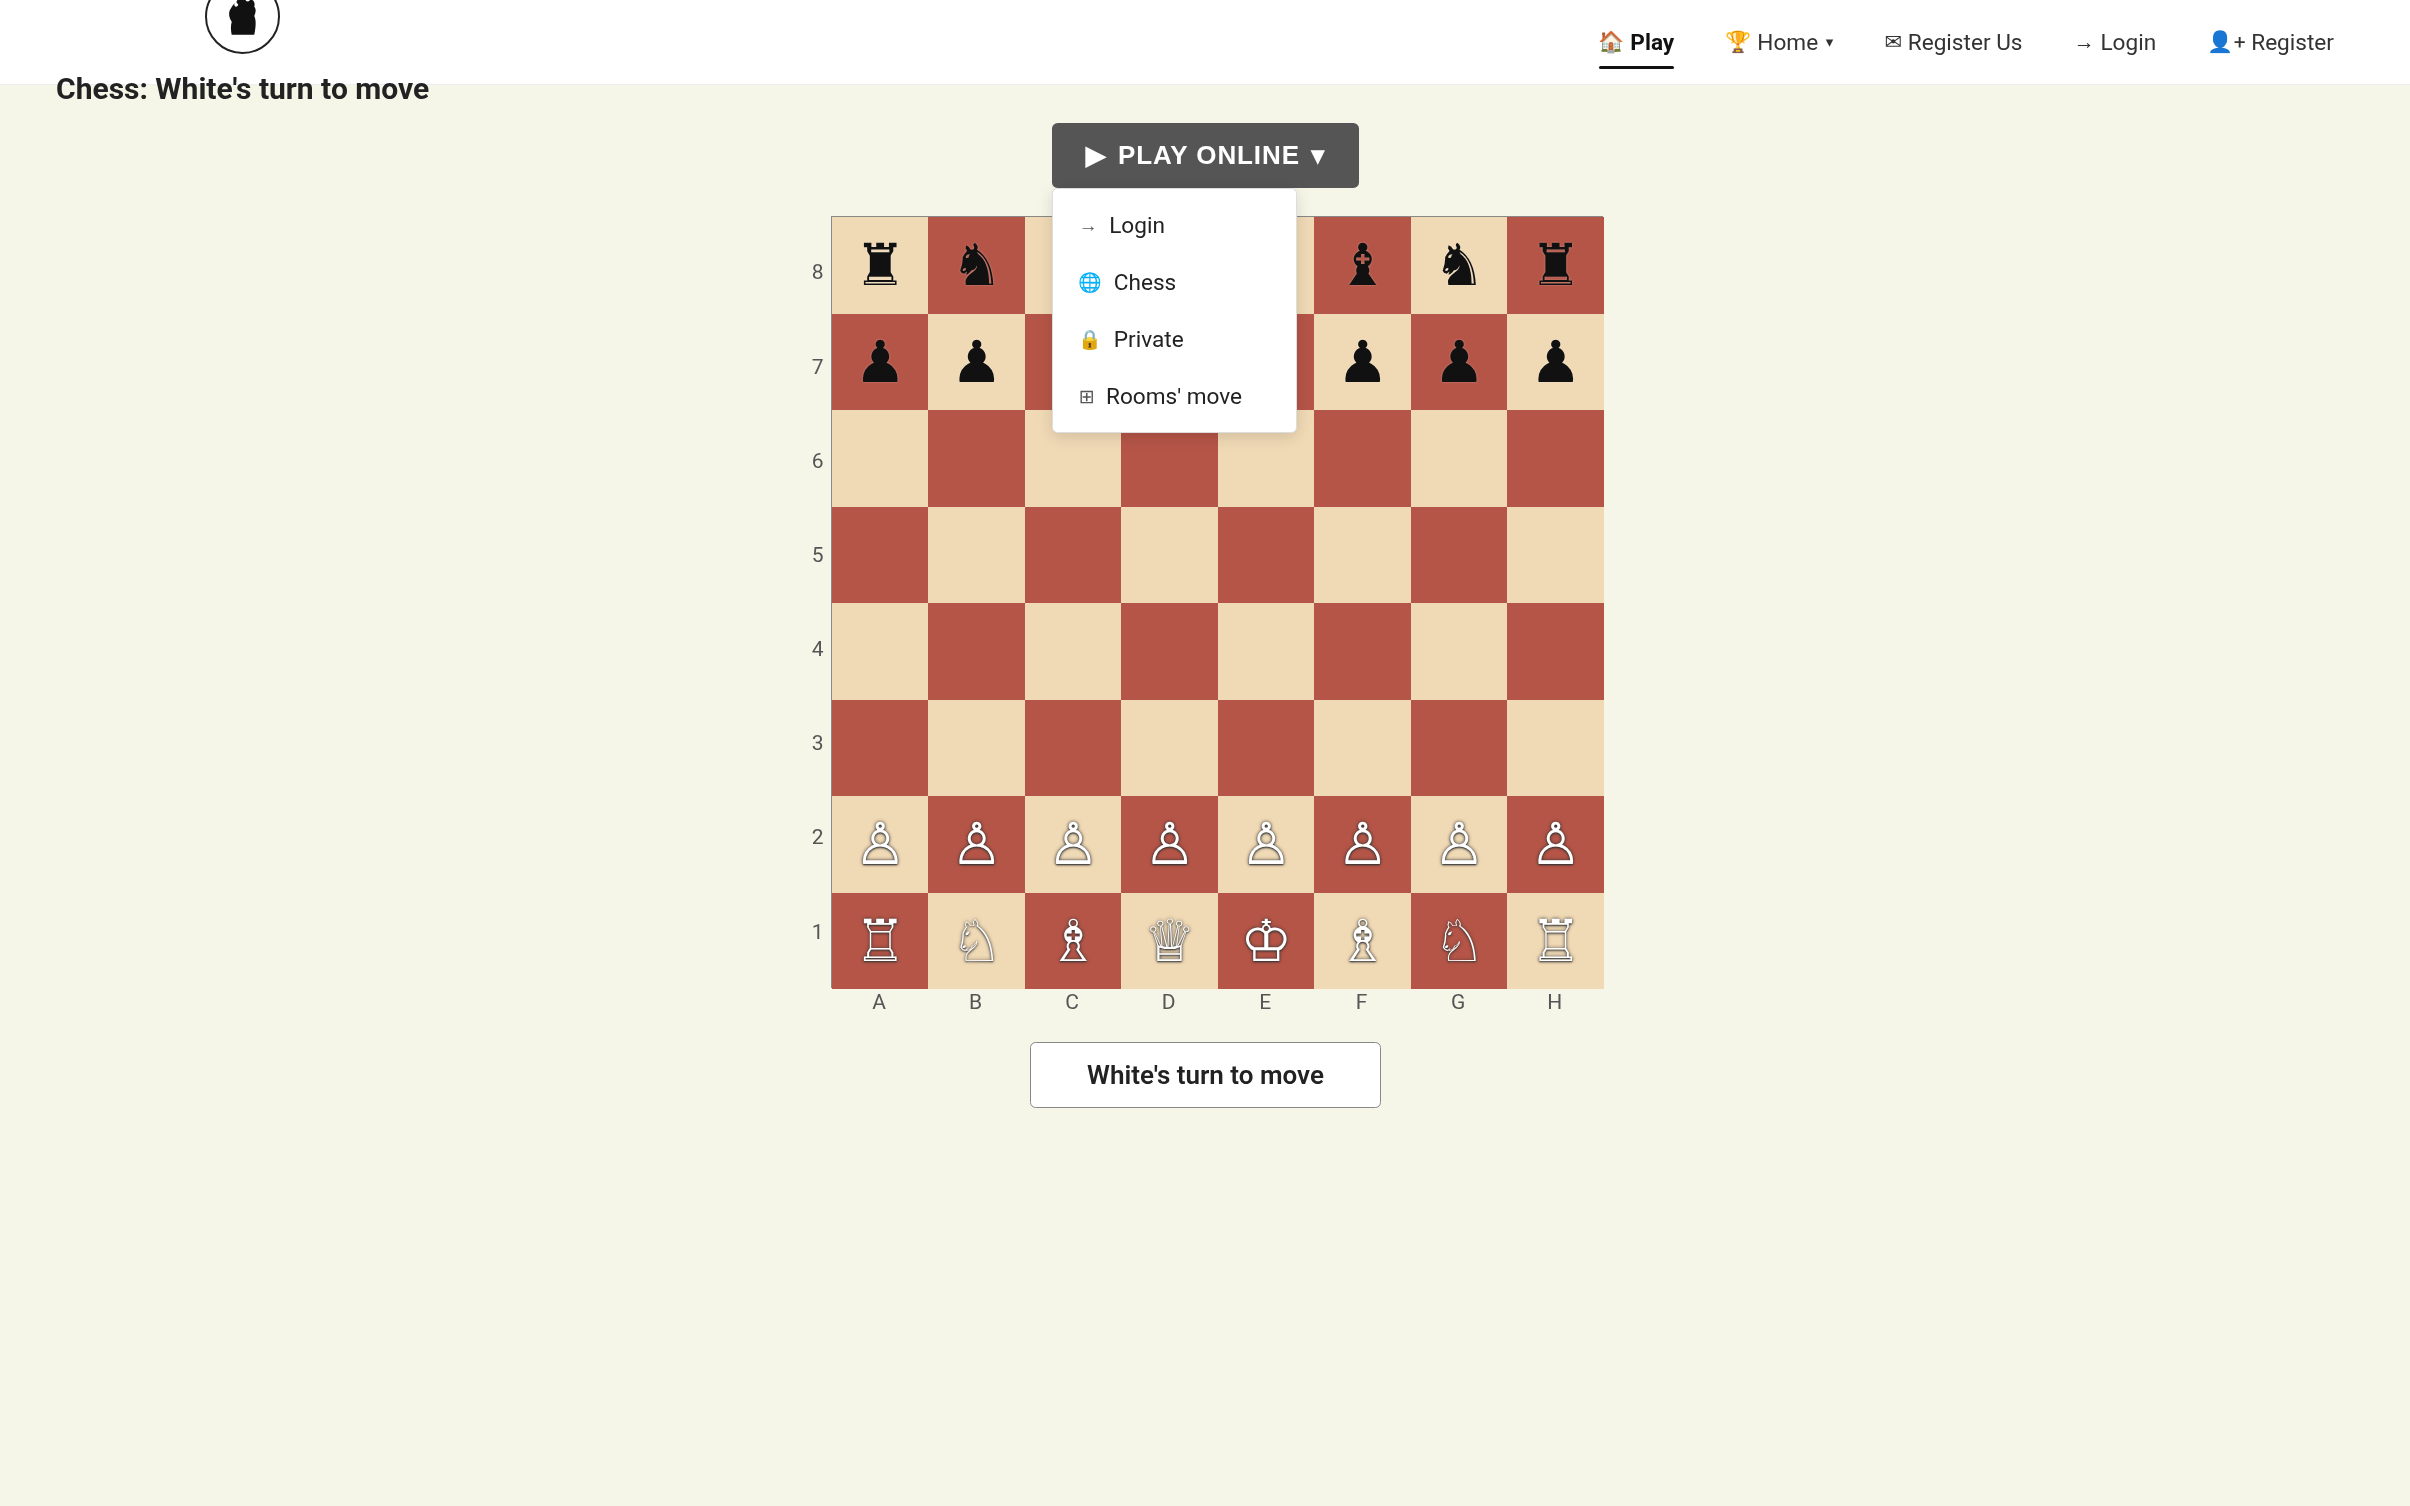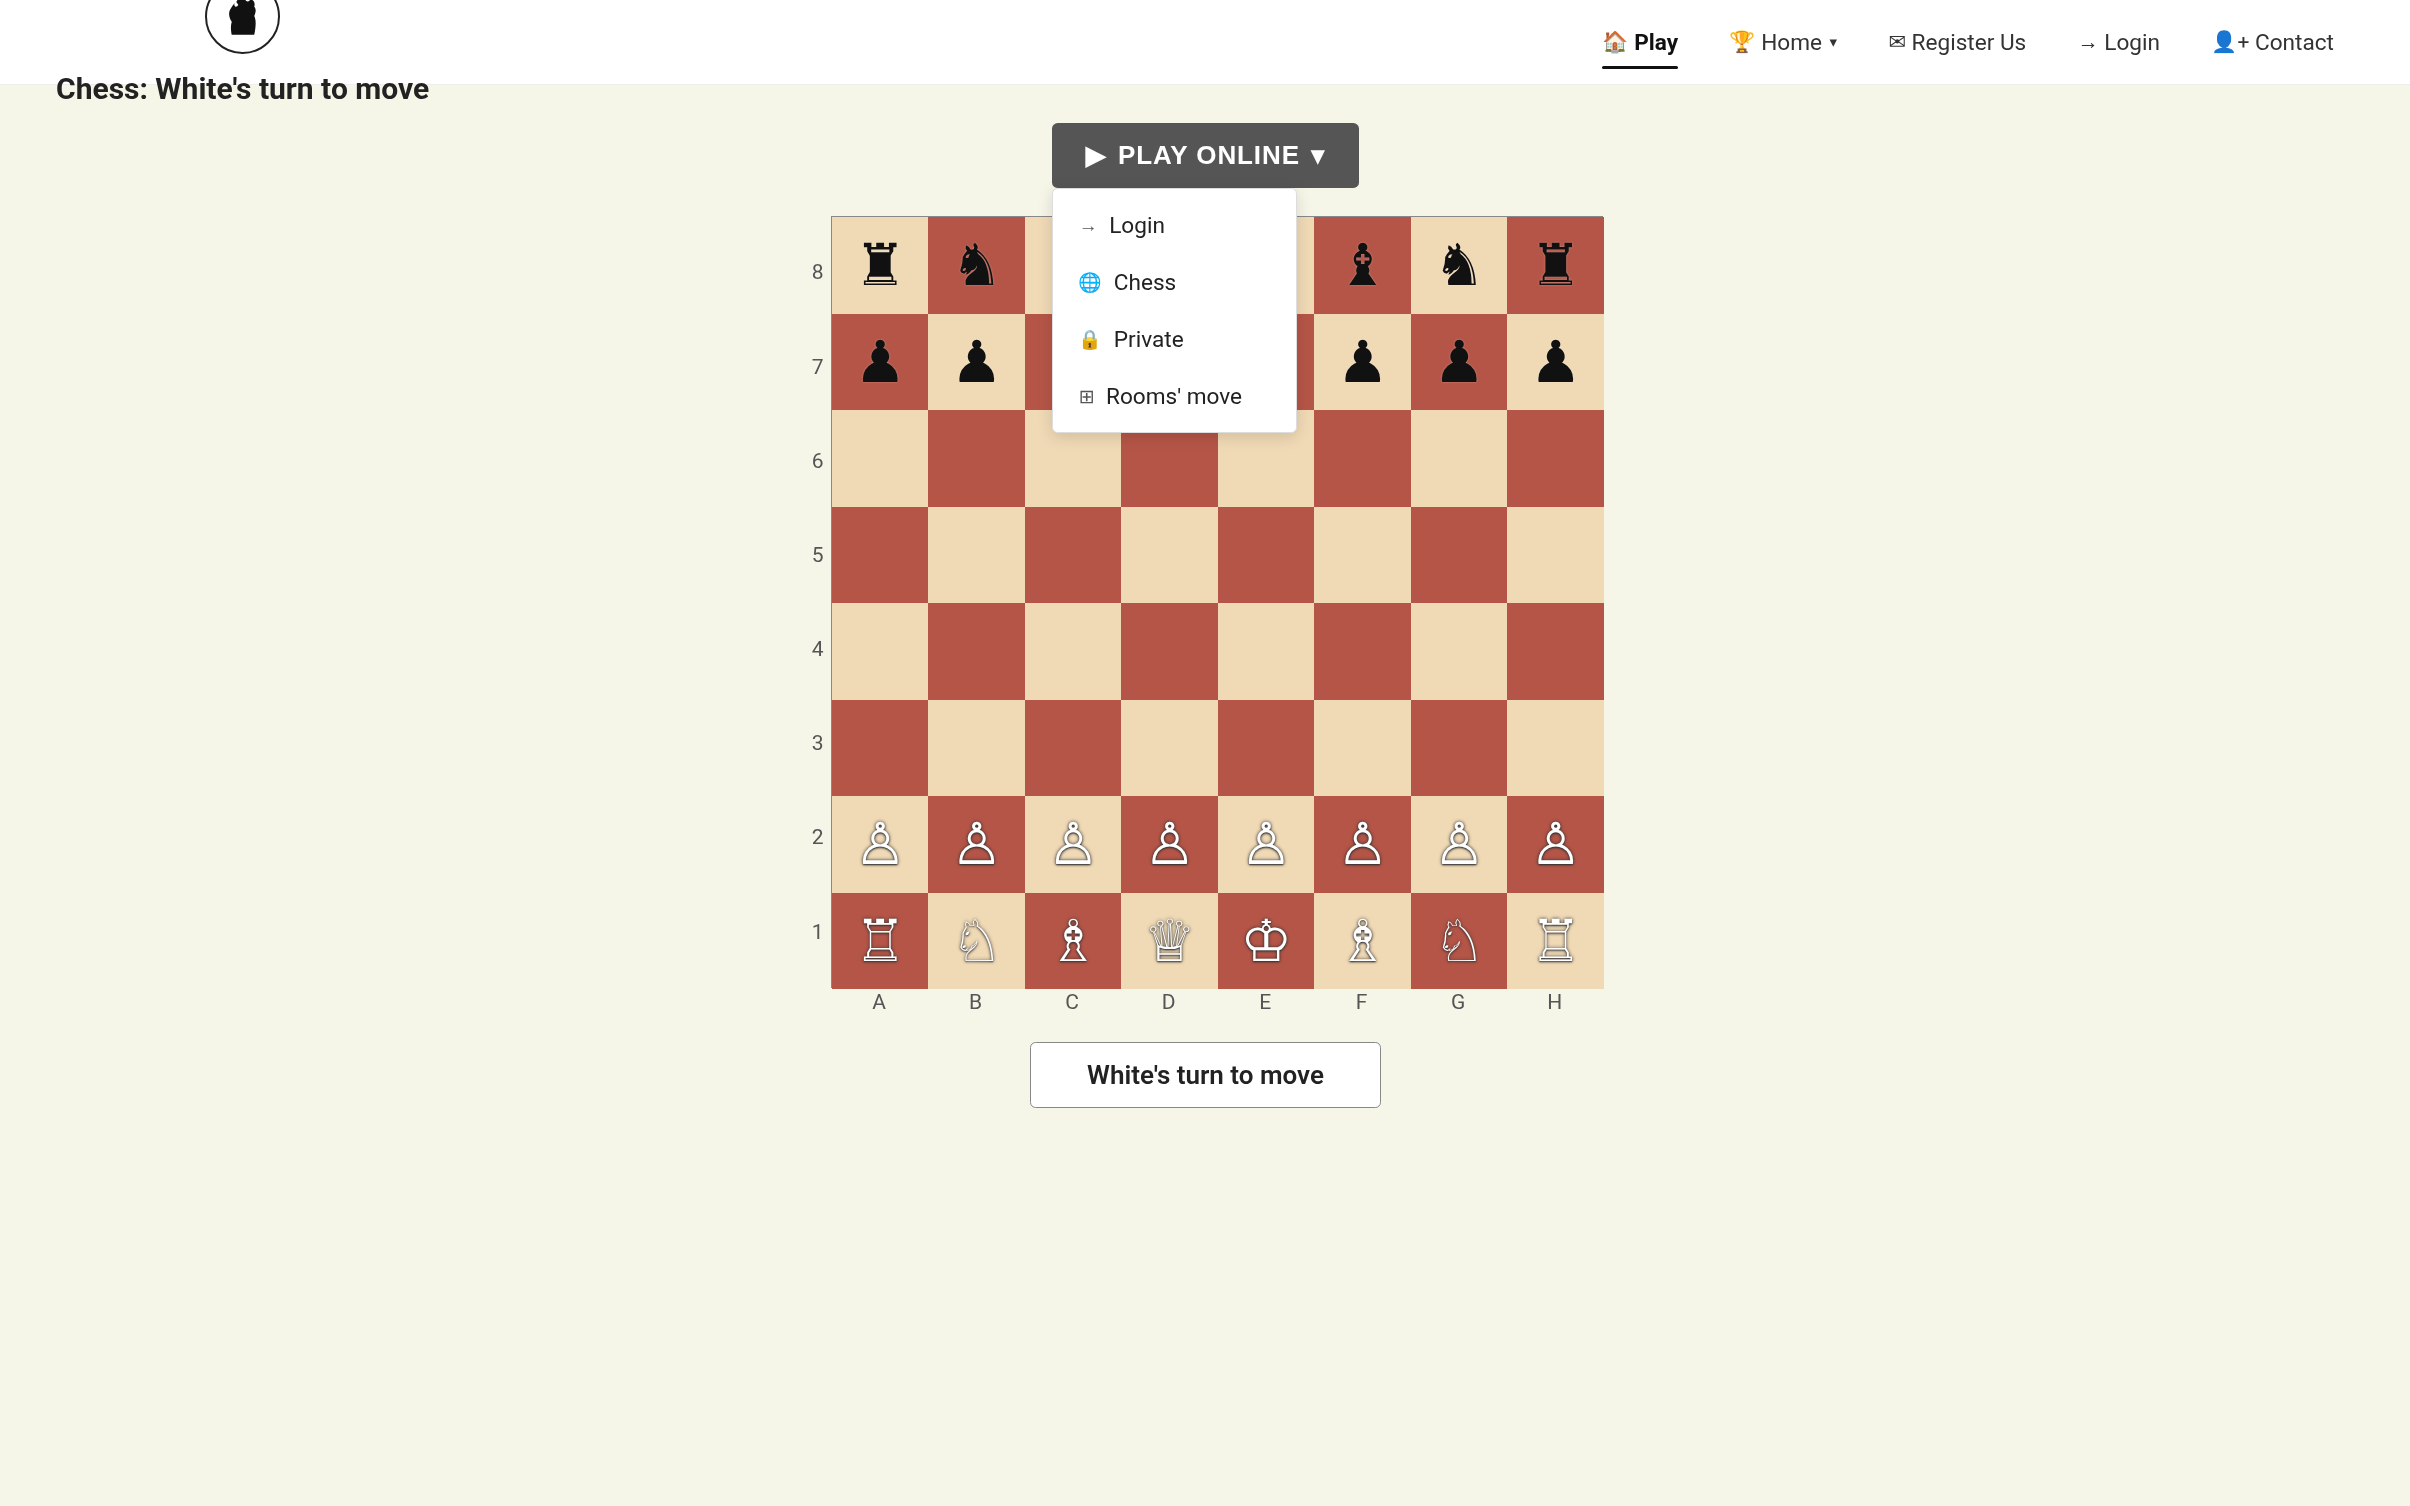--- a/index.html
+++ b/index.html
@@ -242,21 +242,21 @@
     <a class="nav-item">
       <span class="nav-icon">✉</span>
       <span>Register Us</span>
     </a>
     <a class="nav-item">
       <span class="nav-icon">→</span>
       <span>Login</span>
     </a>
     <a class="nav-item">
       <span class="nav-icon">👤+</span>
-      <span>Contact</span>
+      <span>Register</span>
     </a>
   </div>
 </nav>
 
 <div class="main-content">
 
   <div class="dropdown-container">
     <button class="play-online-btn">
       <span>▶</span>
       <span>PLAY ONLINE</span>

